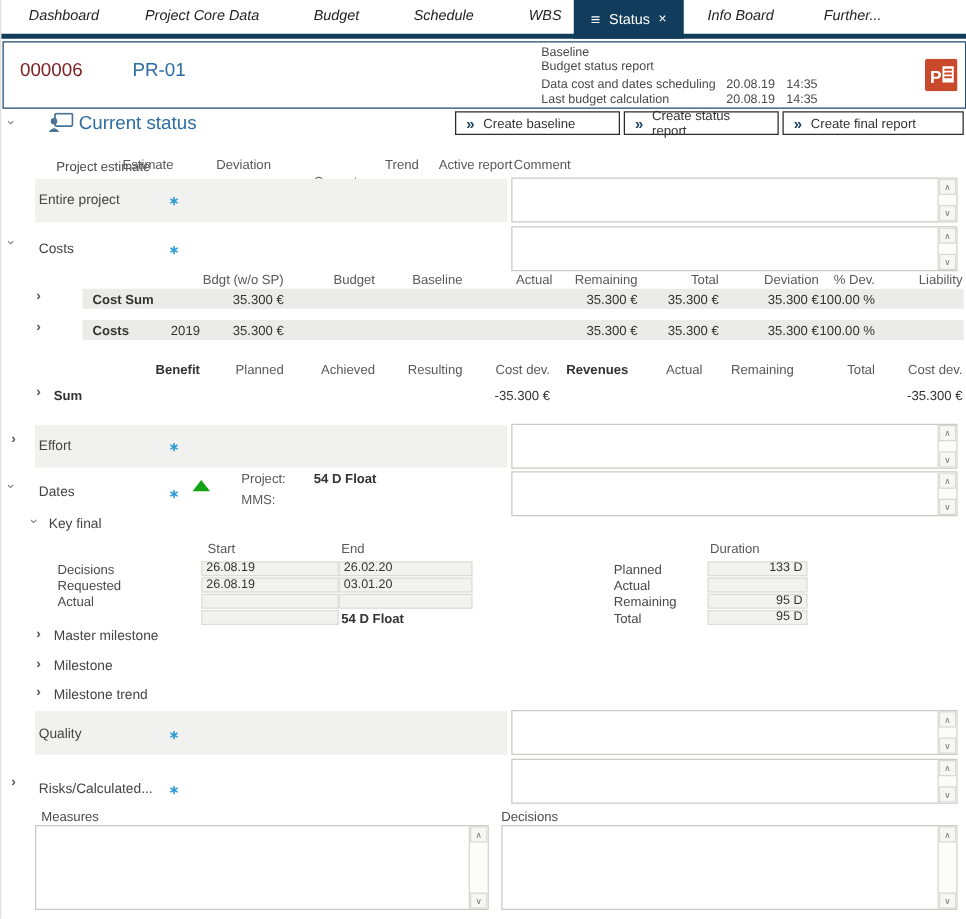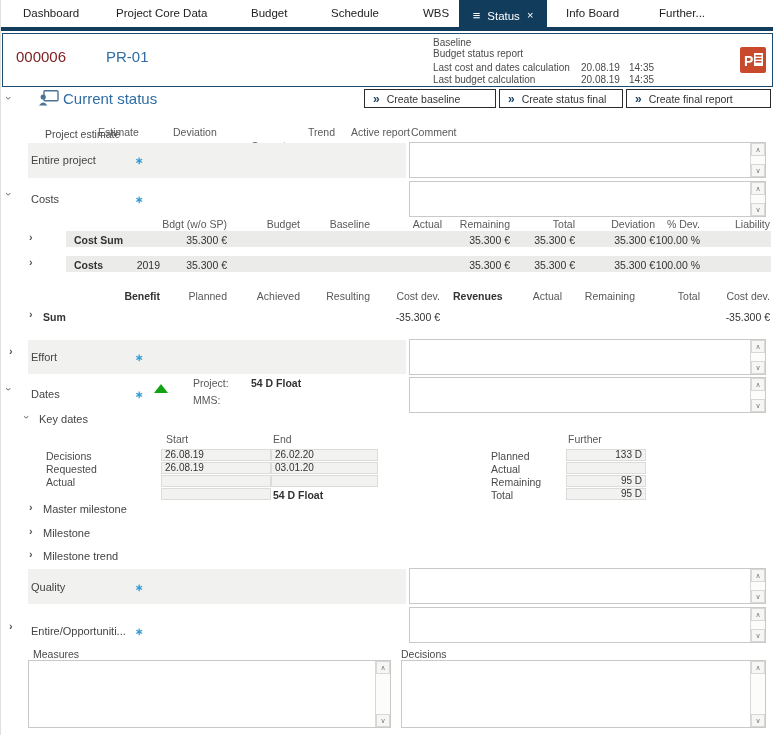--- a/index.html
+++ b/index.html
@@ -1,20 +1,20 @@
 <!DOCTYPE html>
 <html><head>
 <meta charset="utf-8">
 <style>
   html,body{margin:0;padding:0;background:#fff;}
   .page{position:relative;width:773px;height:735px;background:#fff;
         font-family:"Liberation Sans",sans-serif;overflow:hidden;
         border-left:1px solid #e0e0de;box-sizing:border-box;}
   .abs{position:absolute;}
-  .tab{position:absolute;top:7px;font-size:11.5px;color:#222;cursor:default;}
+  .tab{position:absolute;top:7px;font-size:11.5px;color:#222;cursor:default;font-style:italic;}
   .navstrip{position:absolute;left:0;top:27px;width:773px;height:4px;background:#123C5C;}
   .statustab{position:absolute;left:458px;top:0;width:88px;height:31px;background:#123C5C;
              display:flex;align-items:center;justify-content:center;gap:7px;color:#fff;font-size:11.5px;}
   .statustab .ham{font-size:13px;line-height:1;}
   .statustab .cls{font-size:11px;line-height:1;}
   .hbox{position:absolute;left:1px;top:33px;width:769px;height:52px;border:1px solid #1C4A70;background:#fff;}
   .projnum{position:absolute;left:13px;top:14px;font-size:15px;color:#7E2222;}
   .projcode{position:absolute;left:103px;top:14px;font-size:15px;color:#2E6DA4;}
   .hlab{position:absolute;font-size:10px;color:#4a4a4a;}
   .ppt{position:absolute;left:737px;top:13px;width:26px;height:26px;}
@@ -64,21 +64,21 @@
   </div>
   <div class="tab" style="left:565px">Info Board</div>
   <div class="tab" style="left:658px">Further...</div>
   <div class="navstrip"></div>
 
   <div class="hbox">
     <div class="projnum">000006</div>
     <div class="projcode">PR-01</div>
     <div class="hlab" style="left:430px;top:3px">Baseline</div>
     <div class="hlab" style="left:430px;top:14px">Budget status report</div>
-    <div class="hlab" style="left:430px;top:28px">Last cost and dates calculation</div>
+    <div class="hlab" style="left:430px;top:28px">Data cost and dates scheduling</div>
     <div class="hlab" style="left:578px;top:28px">20.08.19</div>
     <div class="hlab" style="left:626px;top:28px">14:35</div>
     <div class="hlab" style="left:430px;top:40px">Last budget calculation</div>
     <div class="hlab" style="left:578px;top:40px">20.08.19</div>
     <div class="hlab" style="left:626px;top:40px">14:35</div>
     <div class="ppt">
       <svg width="26" height="26" viewBox="0 0 26 26">
         <rect x="0" y="0" width="26" height="26" rx="2" fill="#C8492C"></rect>
         <rect x="14" y="6" width="9" height="13" fill="#ffffff"></rect>
         <rect x="15.5" y="8" width="6" height="1.6" fill="#C8492C"></rect>
@@ -97,21 +97,21 @@
       <path d="M0,15.5 Q4.2,9.5 8.4,15.5 Z" fill="#4a7396"></path>
     </svg>
   </div>
   <div class="title">Current status</div>
   <div class="cbtn" style="left:363px;width:132px">
     <span class="dc">»</span>
     <span>Create baseline</span>
   </div>
   <div class="cbtn" style="left:498px;width:124px">
     <span class="dc">»</span>
-    <span>Create status final</span>
+    <span>Create status report</span>
   </div>
   <div class="cbtn" style="left:625px;width:145px">
     <span class="dc">»</span>
     <span>Create final report</span>
   </div>
 
   <div class="h" style="left:44px;top:128px;color:#4a4a4a">Project estimate</div>
   <div class="h" style="left:97px;top:126px">Estimate</div>
   <div class="h" style="left:172px;top:126px">Deviation</div>
   <div class="h" style="left:250px;top:140px">Current</div>
@@ -207,24 +207,24 @@
   <div class="t" style="left:192px;top:394px;color:#595959">MMS:</div>
   <div class="cbox" style="top:377px">
     <div class="cbody"></div>
     <div class="csb">
       <div class="car">∧</div>
       <div class="car">∨</div>
     </div>
   </div>
 
   <div class="secchev" style="left:24px;top:411px">›</div>
-  <div class="seclab" style="left:38px;top:413px">Key dates</div>
+  <div class="seclab" style="left:38px;top:413px">Key final</div>
   <div class="h" style="left:165px;top:433px">Start</div>
   <div class="h" style="left:272px;top:433px">End</div>
-  <div class="h" style="left:567px;top:433px">Further</div>
+  <div class="h" style="left:567px;top:433px">Duration</div>
 
   <div class="t" style="left:45px;top:450px;color:#4a4a4a">Decisions</div>
   <div class="t" style="left:45px;top:463px;color:#4a4a4a">Requested</div>
   <div class="t" style="left:45px;top:476px;color:#4a4a4a">Actual</div>
 
   <div class="kcell" style="left:160px;top:449px;width:110px">26.08.19</div>
   <div class="kcell" style="left:270px;top:449px;width:107px">26.02.20</div>
   <div class="kcell" style="left:160px;top:462px;width:110px">26.08.19</div>
   <div class="kcell" style="left:270px;top:462px;width:107px">03.01.20</div>
   <div class="kcell" style="left:160px;top:475px;width:110px"></div>
@@ -254,21 +254,21 @@
   <div class="marker" style="top:582px">∗</div>
   <div class="cbox" style="top:568px">
     <div class="cbody"></div>
     <div class="csb">
       <div class="car">∧</div>
       <div class="car">∨</div>
     </div>
   </div>
 
   <div class="chevr" style="left:8px;top:620px">›</div>
-  <div class="seclab" style="top:625px">Entire/Opportuniti...</div>
+  <div class="seclab" style="top:625px">Risks/Calculated...</div>
   <div class="marker" style="top:626px">∗</div>
   <div class="cbox" style="top:607px">
     <div class="cbody"></div>
     <div class="csb">
       <div class="car">∧</div>
       <div class="car">∨</div>
     </div>
   </div>
 
   <div class="h" style="left:32px;top:648px;color:#4a4a4a">Measures</div>

